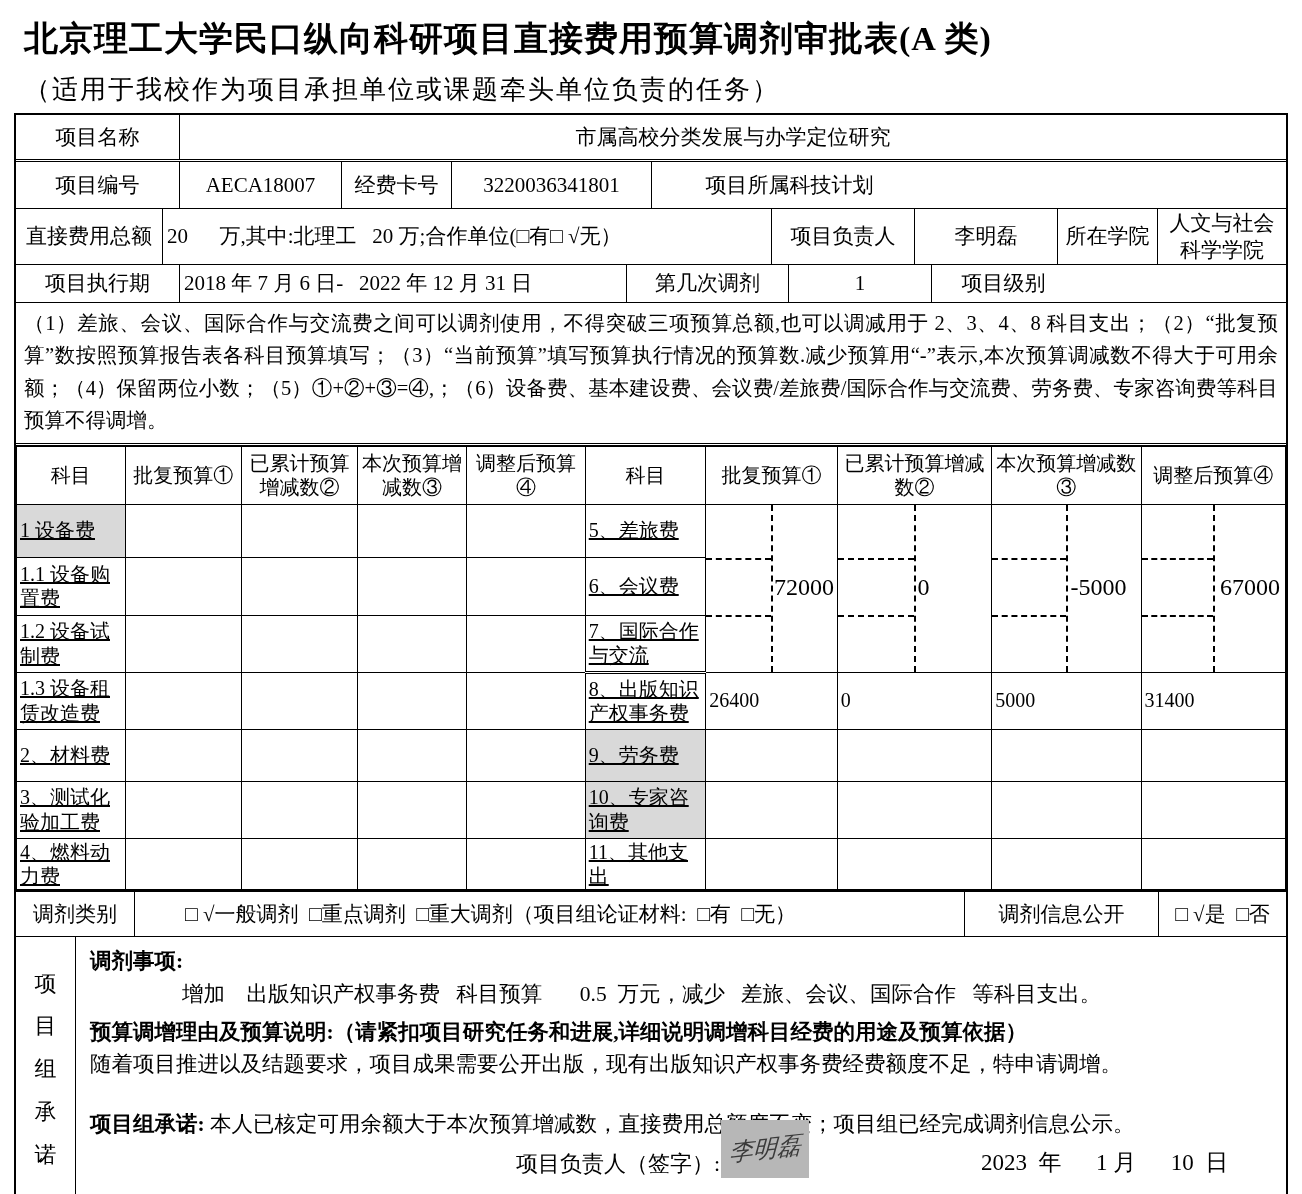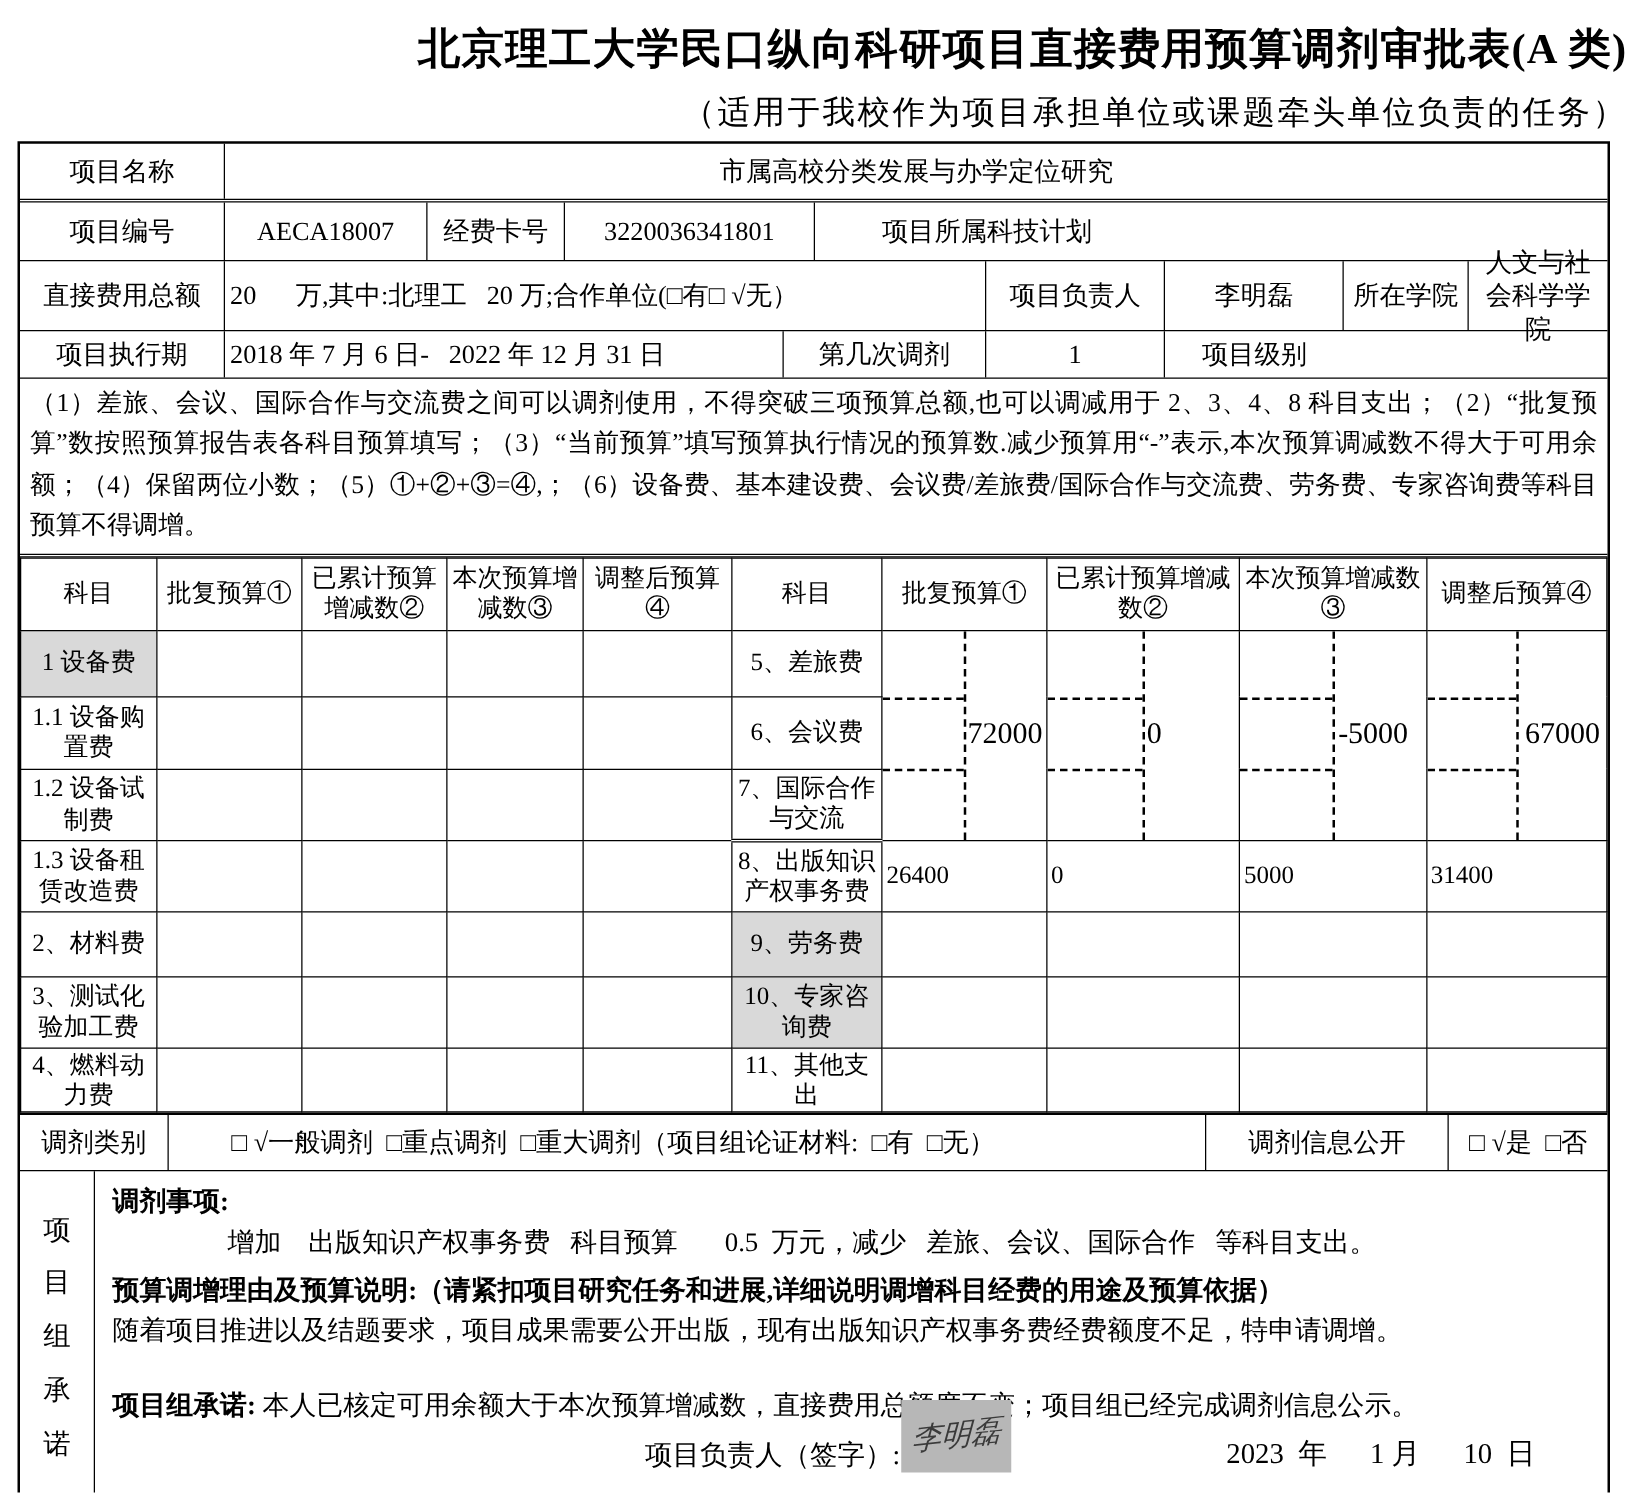--- a/index.html
+++ b/index.html
@@ -2,41 +2,41 @@
 <html><head>
 <meta charset="utf-8">
 <style>
   * { margin:0; padding:0; box-sizing:border-box; }
   html,body { background:#ffffff; }
   body {
     width:1302px; height:1194px;
     font-family:"Liberation Serif","DejaVu Serif",serif;
     color:#000; overflow:hidden; position:relative;
   }
-  .titleblock { text-align:right;padding-left:24px; }
+  .titleblock { text-align:left;padding-left:24px; }
   .form-title { font-size:34px; font-weight:bold; letter-spacing:1px; padding-top:16px; }
   .form-subtitle { font-size:26px; padding-top:10px; letter-spacing:2px; }
 
   .form { position:absolute; left:14px; top:113px; width:1274px; border:2px solid #000; background:#fff; }
 
   .frow { display:flex; border-bottom:1px solid #000; align-items:stretch; }
   .fcell { border-right:1px solid #000; display:flex; align-items:center; justify-content:center;
            font-size:21px; text-align:center; padding:2px 4px; line-height:1.25; }
   .fcell:last-child { border-right:none; }
   .fcell.left { justify-content:flex-start; text-align:left; }
   .pre { white-space:pre-wrap; }
   .dbl-bot { border-bottom:3px double #000; }
 
   .notes { border-bottom:3px double #000; font-size:20.5px; line-height:1.58; padding:4px 8px 6px 8px; text-align:justify; }
 
   table.budget { width:100%; border-collapse:collapse; table-layout:fixed; }
   table.budget td, table.budget th { border:1px solid #000; font-size:20px; font-weight:normal;
       vertical-align:middle; padding:1px 3px; line-height:1.22; overflow:hidden; }
   table.budget th { text-align:center; }
-  td.subj { text-align:center; }
+  td.subj { text-align:left;text-decoration:underline; }
   td.gray { background:#d9d9d9; }
   td.val { text-align:left; font-size:21px; padding-left:4px; vertical-align:middle; }
   td.dash-cell { position:relative; padding:0; }
   .dv { position:absolute; left:50%; top:0; bottom:0; border-left:2px dashed #000; }
   .dh1 { position:absolute; left:0; width:50%; top:32%; border-top:2px dashed #000; }
   .dh2 { position:absolute; left:0; width:50%; top:66%; border-top:2px dashed #000; }
   .dval { position:absolute; left:52%; right:5px; top:50%; transform:translateY(-50%);
           font-size:24px; text-align:right; }
   .dval.al { text-align:left; }
   td.dbl-left { border-left:3px double #000; }
@@ -76,21 +76,21 @@
 
   <div class="frow" style="height:47px">
     <div class="fcell" style="width:164px">项目编号</div>
     <div class="fcell" style="width:162px">AECA18007</div>
     <div class="fcell" style="width:110px">经费卡号</div>
     <div class="fcell" style="width:200px">3220036341801</div>
     <div class="fcell" style="width:275px">项目所属科技计划</div>
   </div>
 
   <div class="frow" style="height:56px">
-    <div class="fcell" style="width:164px">直接费用总额</div>
+    <div class="fcell" style="width:147px">直接费用总额</div>
     <div class="fcell left pre" style="width:609px">20      万,其中:北理工   20 万;合作单位(□有□ √无）</div>
     <div class="fcell" style="width:143px">项目负责人</div>
     <div class="fcell" style="width:143px">李明磊</div>
     <div class="fcell" style="width:100px">所在学院</div>
     <div class="fcell" style="flex:1">人文与社会科学学院</div>
   </div>
 
   <div class="frow" style="height:38px">
     <div class="fcell" style="width:164px">项目执行期</div>
     <div class="fcell left pre" style="width:447px">2018 年 7 月 6 日-   2022 年 12 月 31 日</div>

